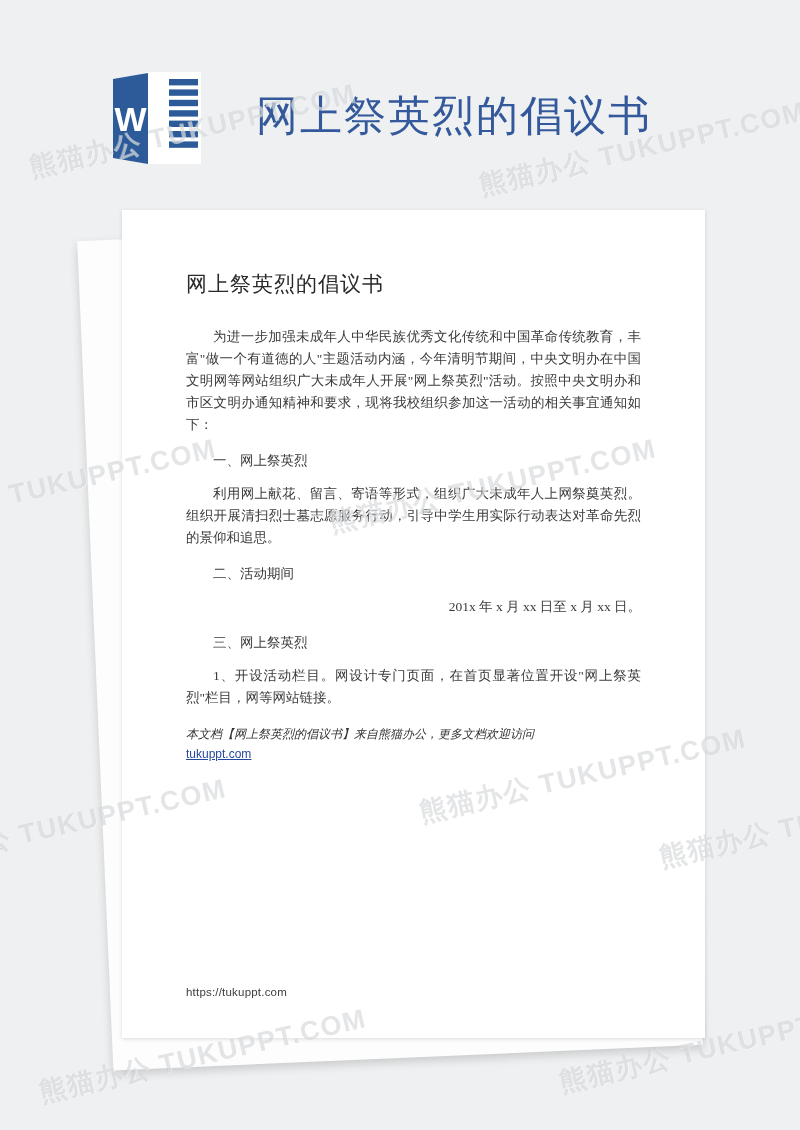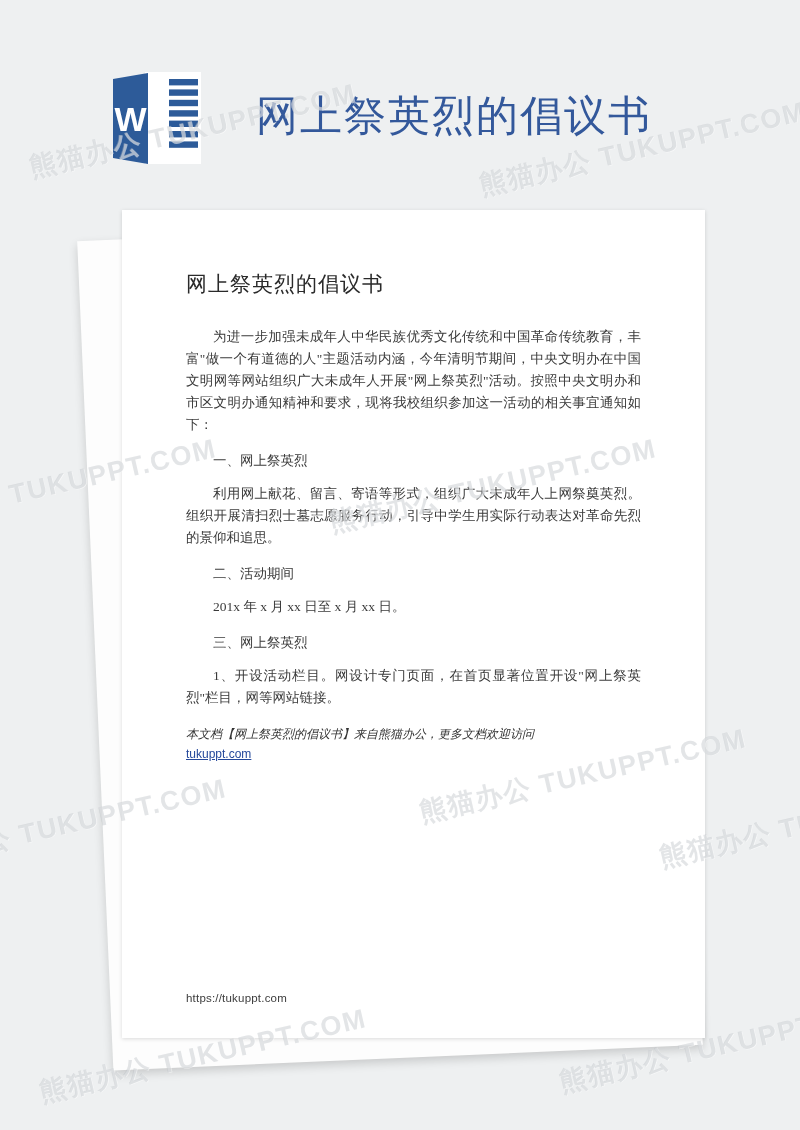--- a/index.html
+++ b/index.html
@@ -31,34 +31,34 @@
     font-size:21px;line-height:28px;color:#2a2a2a;font-weight:400;
     letter-spacing:1px;margin:0 0 28px 0;
     font-family:"Liberation Sans","DejaVu Sans",sans-serif;
   }
   .doc-body{font-family:"Liberation Serif","DejaVu Serif",serif;color:#3a3a3a;}
   .para{
     font-size:13.5px;line-height:22px;margin:0 0 11px 0;
     text-align:justify;text-indent:2em;color:#3a3a3a;
   }
   .para.heading{margin-top:14px;}
-  .para.date{text-align:left;}
+  .para.date{text-align:right;}
   .doc-footer{margin-top:16px;}
   .doc-footer-note{
     font-size:12px;line-height:19px;color:#333;margin:0;
     font-family:"Liberation Serif","DejaVu Serif",serif;
     font-style:italic;
   }
   .doc-footer-link{
     display:inline-block;font-size:12px;line-height:19px;
     color:#24489b;text-decoration:underline;cursor:pointer;
     font-family:"Liberation Sans","DejaVu Sans",sans-serif;
   }
   .doc-url{
-    position:absolute;left:64px;bottom:34px;
+    position:absolute;left:64px;bottom:40px;
     font-size:11.5px;color:#3c3c3c;letter-spacing:.2px;
   }
   
   .watermark-layer{position:absolute;inset:0;z-index:5;pointer-events:none;}
   .wm{
     position:absolute;white-space:nowrap;
     font-size:27px;font-weight:700;letter-spacing:1.5px;
     color:rgba(185,190,196,.40);
     text-shadow:0.5px 0.5px 0 rgba(255,255,255,.55);
     transform:rotate(-13deg);transform-origin:0 50%;

